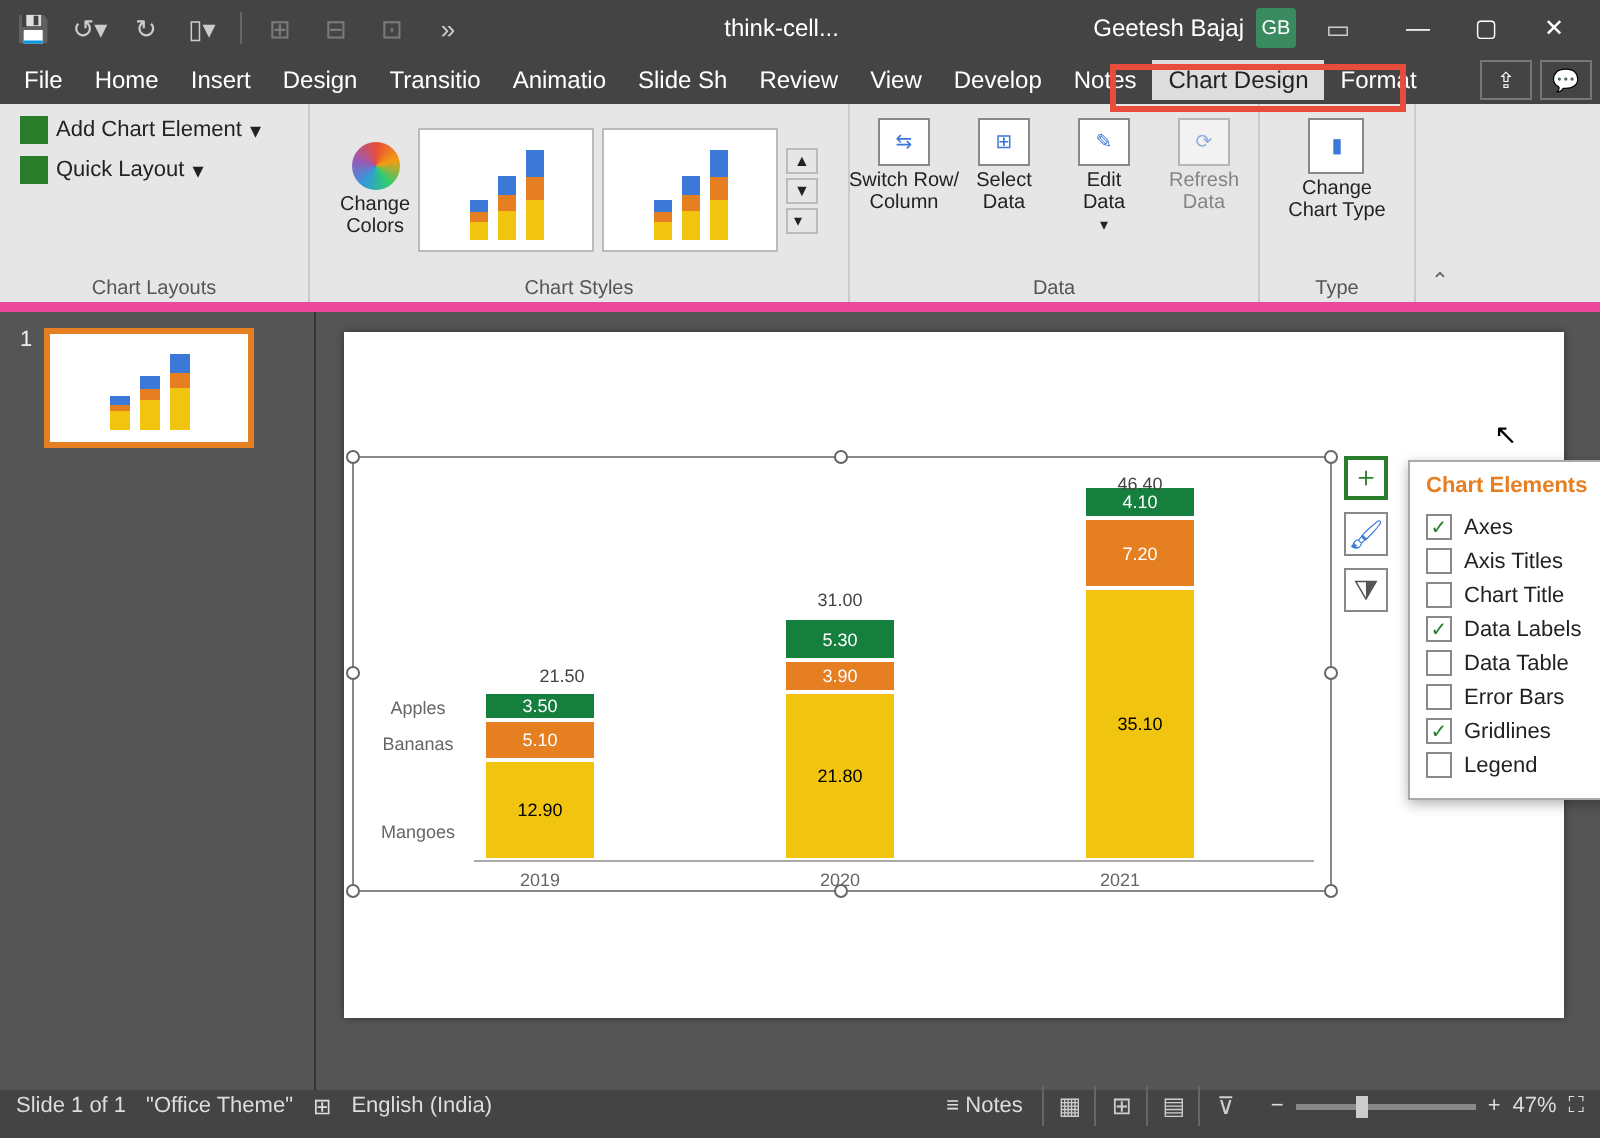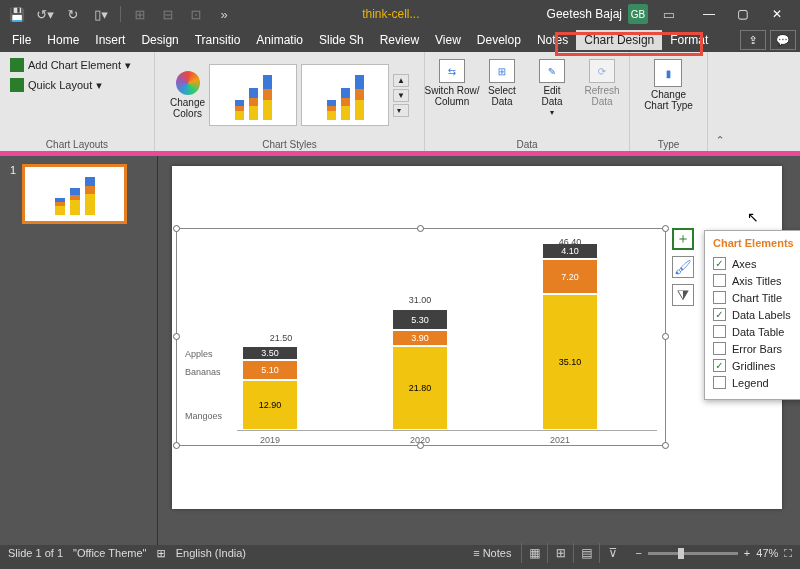--- a/index.html
+++ b/index.html
@@ -1,21 +1,21 @@
 <!DOCTYPE html>
 <html><head>
 <meta charset="utf-8">
 <style>
 * { box-sizing: border-box; margin: 0; padding: 0; font-family: "Segoe UI", Arial, sans-serif; }
 body { width: 800px; height: 569px; background: #444; overflow: hidden; font-size: 11px; color: #222; }
 .titlebar { height: 28px; background: #444; color: #fff; display: flex; align-items: center; padding: 0 6px; }
 .tb-icons { display: flex; gap: 6px; align-items: center; }
 .tb-icon { width: 22px; height: 22px; display: flex; align-items: center; justify-content: center; color: #ccc; font-size: 13px; }
 .tb-sep { width: 1px; height: 16px; background: #666; margin: 0 2px; }
-.tb-title { flex: 1; text-align: center; font-size: 12px; color: #eab308; }
+.tb-title { flex: 1; text-align: center; font-size: 12px; color: #ffffff; }
 .tb-user { display: flex; align-items: center; gap: 6px; color: #fff; font-size: 12px; }
 .tb-avatar { width: 20px; height: 20px; background: #3a8a60; border-radius: 2px; font-size: 10px; display: flex; align-items: center; justify-content: center; }
 .tb-win { display: flex; gap: 0; margin-left: 12px; }
 .tb-winbtn { width: 34px; height: 22px; display: flex; align-items: center; justify-content: center; color: #fff; font-size: 12px; }
 .menubar { height: 24px; background: #444; display: flex; align-items: center; padding: 0 4px; }
 .menu-item { padding: 3px 8px; color: #fff; font-size: 12px; cursor: pointer; }
 .menu-item.active { background: #ddd; color: #222; }
 .highlight-box { position: absolute; top: 32px; left: 555px; width: 148px; height: 24px; border: 3px solid #e74c3c; pointer-events: none; z-index: 50; }
 .menubar-right { margin-left: auto; display: flex; gap: 4px; }
 .menubar-rbtn { width: 26px; height: 20px; border: 1px solid #777; display: flex; align-items: center; justify-content: center; color: #fff; font-size: 11px; }
@@ -44,27 +44,27 @@
 .slide-thumb-wrap { display: flex; gap: 6px; }
 .slide-num { color: #eee; font-size: 11px; }
 .slide-thumb { width: 105px; height: 60px; background: #fff; border: 3px solid #e67e22; display: flex; align-items: flex-end; justify-content: center; gap: 5px; padding: 6px; }
 .st-bar { width: 10px; background: linear-gradient(#3c78d8 0 25%, #e67e22 25% 45%, #f1c40f 45% 100%); }
 .slide-canvas-wrap { flex: 1; position: relative; overflow: hidden; }
 .slide-canvas { position: absolute; top: 10px; left: 14px; width: 610px; height: 343px; background: #fff; box-shadow: 0 0 4px rgba(0,0,0,.4); }
 .chart-frame { position: absolute; top: 62px; left: 4px; width: 490px; height: 218px; border: 1px solid #888; }
 .chart-handle { position: absolute; width: 7px; height: 7px; background: #fff; border: 1px solid #666; border-radius: 50%; }
 .chart-area { position: relative; width: 100%; height: 100%; }
 .axis-x { position: absolute; bottom: 14px; left: 60px; right: 8px; height: 1px; background: #aaa; }
-.cat-label { position: absolute; left: 8px; font-size: 9px; color: #666; text-align: left; width: 48px; }
+.cat-label { position: absolute; left: 8px; font-size: 9px; color: #666; text-align: center; width: 48px; }
 .x-label { position: absolute; bottom: 0; font-size: 9px; color: #666; width: 60px; text-align: center; }
 .bar-stack { position: absolute; bottom: 15px; width: 56px; display: flex; flex-direction: column-reverse; }
 .seg { width: 100%; display: flex; align-items: center; justify-content: center; color: #fff; font-size: 9px; border: 1px solid #fff; }
 .seg.yellow { background: #f1c40f; color: #000; }
 .seg.orange { background: #e67e22; }
-.seg.blue { background: #404040; margin-top: 46px; }
+.seg.blue { background: #15803d; margin-top: 46px; }
 .total-lbl { position: absolute; font-size: 9px; color: #444; width: 56px; text-align: center; }
 .fly-btns { position: absolute; top: 62px; left: 500px; display: flex; flex-direction: column; gap: 6px; }
 .fly-btn { width: 22px; height: 22px; border: 1px solid #888; background: #fff; display: flex; align-items: center; justify-content: center; font-size: 14px; color: #555; }
 .fly-btn.active { border: 2px solid #2a7d2a; }
 .chart-elements-panel { position: absolute; top: 64px; left: 532px; width: 140px; background: #fff; border: 1px solid #aaa; box-shadow: 0 2px 6px rgba(0,0,0,.3); padding: 6px 8px 8px 8px; z-index: 30; }
 .ce-title { color: #e67e22; font-weight: bold; font-size: 11px; margin-bottom: 6px; }
 .ce-item { display: flex; align-items: center; gap: 6px; font-size: 11px; padding: 2px 0; }
 .ce-check { width: 13px; height: 13px; border: 1px solid #888; display: flex; align-items: center; justify-content: center; font-size: 10px; color: #2a7d2a; }
 .cursor-arrow { position: absolute; top: 43px; left: 575px; font-size: 14px; color: #000; z-index: 40; }
 .statusbar { height: 16px; background: #444; color: #ddd; display: flex; align-items: center; padding: 0 8px; font-size: 11px; gap: 10px; }

